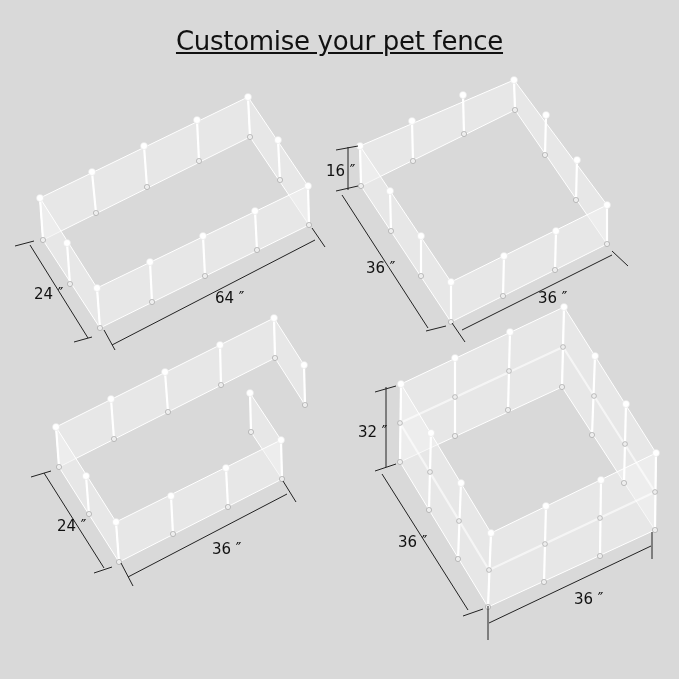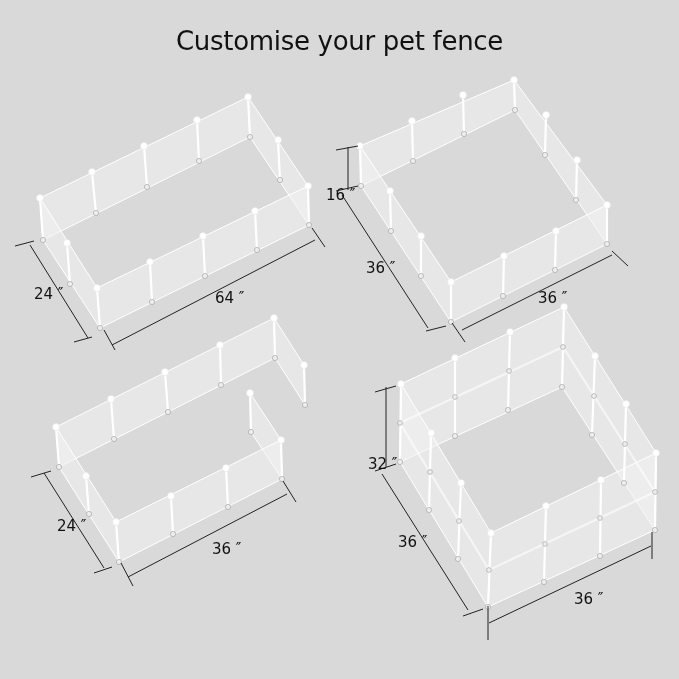--- a/index.html
+++ b/index.html
@@ -5,21 +5,21 @@
     html, body { margin: 0; padding: 0; }
     body {
       width: 679px; height: 679px; overflow: hidden;
       background: #d9d9d9;
       font-family: "Liberation Sans", "DejaVu Sans", sans-serif;
       position: relative;
     }
     .title {
       position: absolute; left: 0; top: 26px; width: 679px;
       text-align: center; font-size: 26px; color: #111;
-      font-family: "DejaVu Sans", sans-serif; letter-spacing: -0.3px;
+      font-family: "DejaVu Sans", sans-serif; letter-spacing: -0.3px; text-decoration: underline;
     }
     svg.scene { position: absolute; left: 0; top: 0; }
     .dim-label {
       position: absolute; font-size: 15px; color: #111;
       font-family: "DejaVu Sans", sans-serif;
       white-space: pre;
     }
   </style>
 </head>
 <body>
@@ -280,22 +280,22 @@
       <line class="dim" x1="489" y1="623" x2="651" y2="546"></line>
       <line class="dim" x1="488" y1="606" x2="488" y2="640"></line>
       <line class="dim" x1="652" y1="532" x2="652" y2="559"></line>
     </g>
   </g>
 </svg>
 
 <div class="dim-label" style="left:34px; top:285px;">24 ″</div>
 <div class="dim-label" style="left:215px; top:289px;">64 ″</div>
 
-<div class="dim-label" style="left:326px; top:186px;">16 ″</div>
+<div class="dim-label" style="left:326px; top:162px;">16 ″</div>
 <div class="dim-label" style="left:366px; top:259px;">36 ″</div>
 <div class="dim-label" style="left:538px; top:289px;">36 ″</div>
 
 <div class="dim-label" style="left:57px; top:517px;">24 ″</div>
 <div class="dim-label" style="left:212px; top:540px;">36 ″</div>
 
-<div class="dim-label" style="left:368px; top:423px;margin-top:32px;">32 ″</div>
+<div class="dim-label" style="left:358px; top:423px;">32 ″</div>
 <div class="dim-label" style="left:398px; top:533px;">36 ″</div>
 <div class="dim-label" style="left:574px; top:590px;">36 ″</div>
 
 </body></html>

